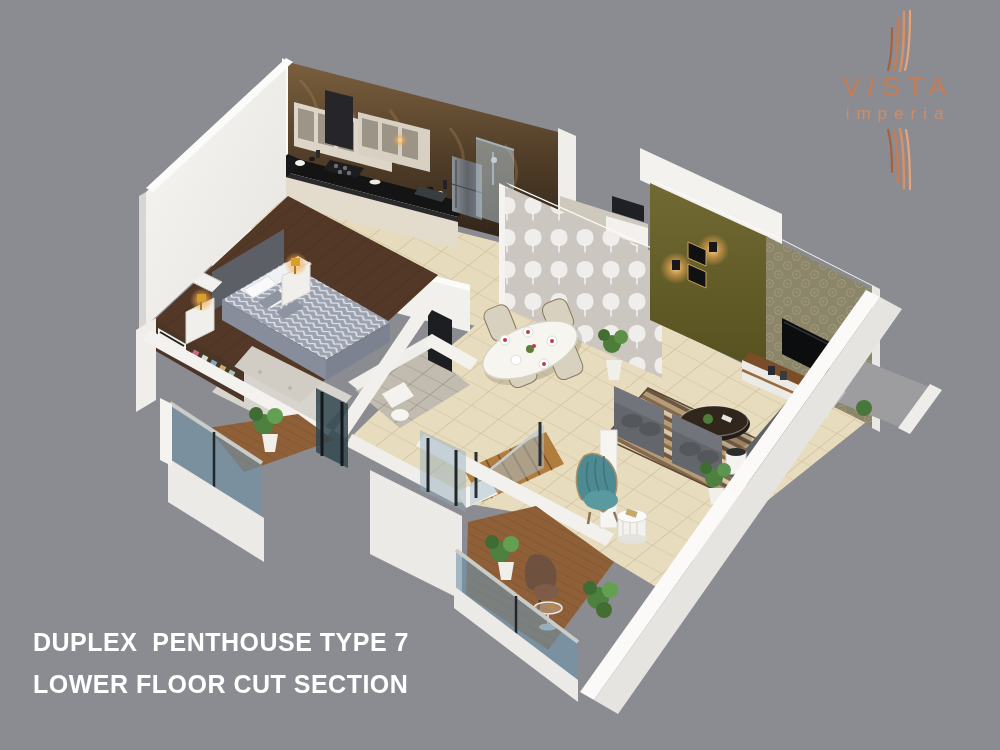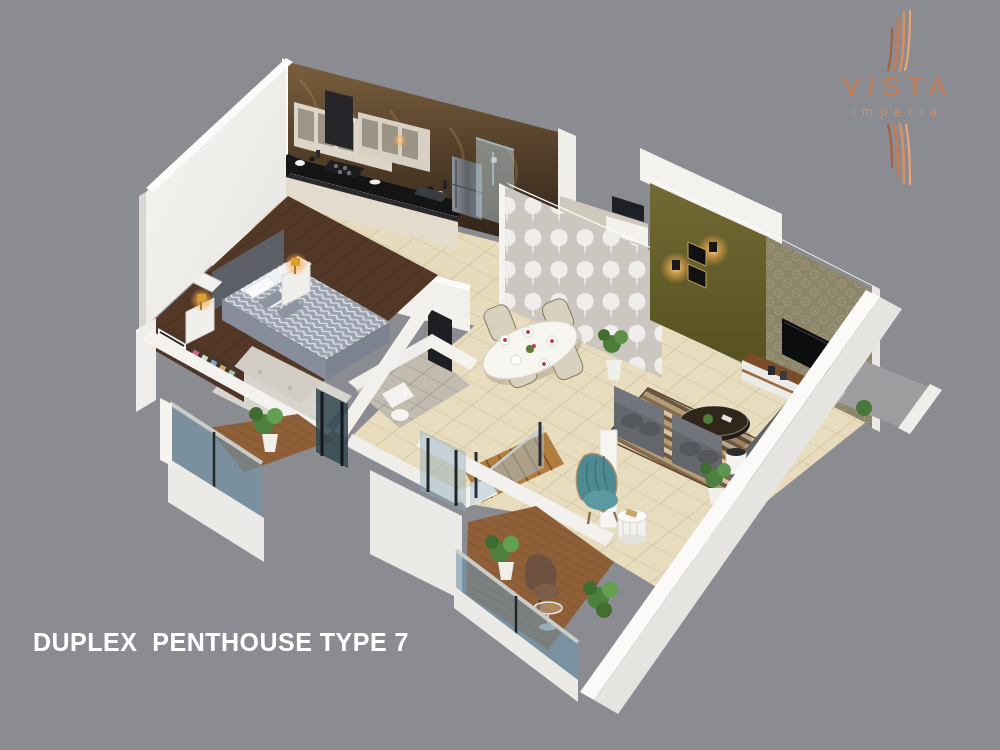--- a/index.html
+++ b/index.html
@@ -1,21 +1,21 @@
 <!DOCTYPE html>
 <html><head>
 <meta charset="utf-8">
 <style>
   html,body{margin:0;padding:0;background:#6e6f74;}
   .stage{position:relative;width:1000px;height:750px;overflow:hidden;background:#8b8c91;font-family:"Liberation Sans",sans-serif;}
   .scene-svg{position:absolute;left:0;top:0;}
   .logo{position:absolute;right:22px;top:10px;width:160px;text-align:center;color:#c67c54;}
   .logo .brand{font-size:27px;letter-spacing:7px;font-weight:400;color:#c67c54;line-height:1;margin-top:2px;}
   .logo .brand .li{display:inline-block;transform:skewX(-14deg);}
-  .logo .sub{font-size:13px;letter-spacing:7px;color:#cf8d67;margin-top:3px;}
+  .logo .sub{font-size:17px;letter-spacing:7px;color:#cf8d67;margin-top:3px;}
   .captions{position:absolute;left:33px;top:630px;color:#ffffff;}
   .captions .cap{font-weight:700;font-size:25px;letter-spacing:0.5px;white-space:pre;line-height:1.0;}
   .captions .cap + .cap{margin-top:17px;}
   .flourish{display:block;margin:0 auto;}
 </style>
 </head>
 <body>
 
 <div class="stage">
 
@@ -466,15 +466,16 @@
       <path d="M20,2 C23,12 24,26 24,44" stroke-width="2.2" stroke="#a85f3e"></path>
       <path d="M26,2 C29,14 30,32 30,54" stroke-width="2.4" stroke="#c67c54"></path>
       <path d="M32,1 C35,14 36,34 36,60" stroke-width="2.6" stroke="#d78f64"></path>
       <path d="M38,2 C41,16 42,36 42,62" stroke-width="2.2" stroke="#e8a379"></path>
     </g>
   </svg>
 </div>
 
 <div class="captions">
   <div class="cap">DUPLEX  PENTHOUSE TYPE 7</div>
+  <div class="cap">LOWER FLOOR CUT SECTION</div>
 </div>
 
 </div>
 
 </body></html>

